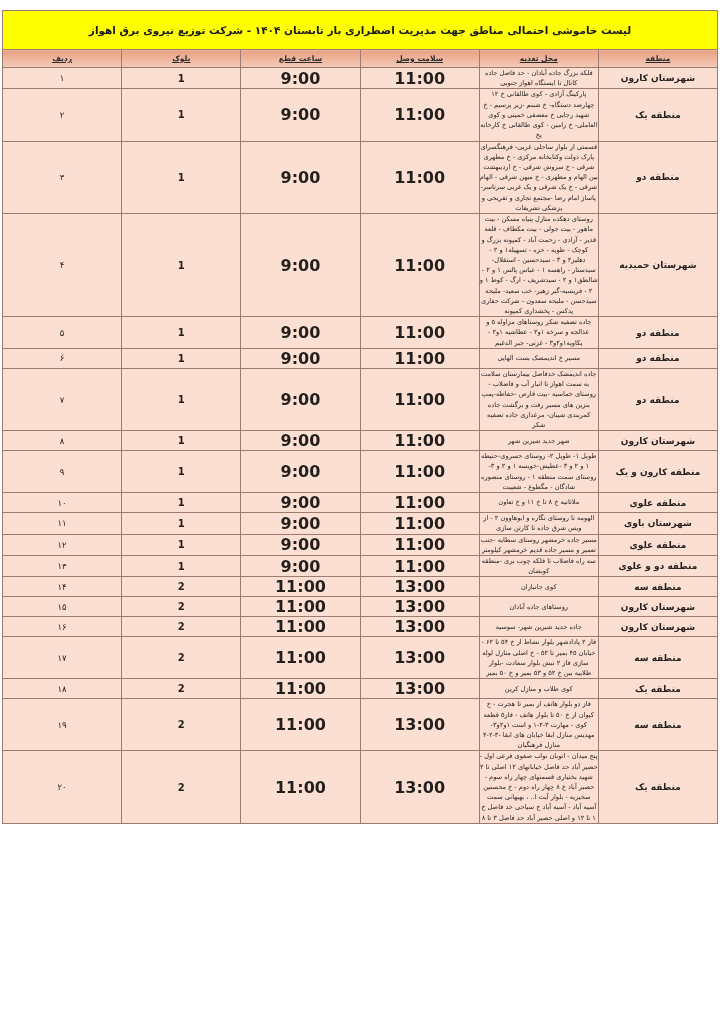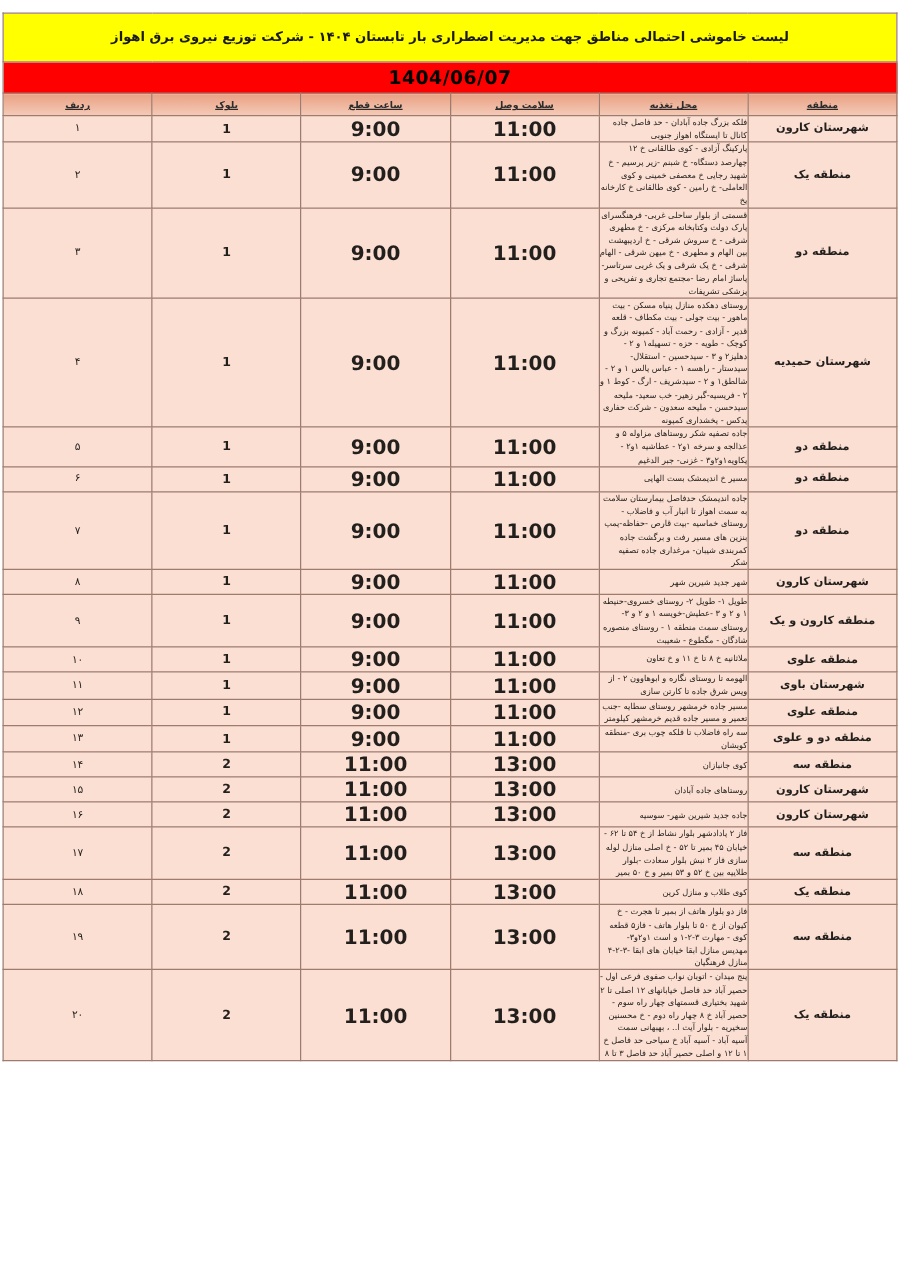--- a/index.html
+++ b/index.html
@@ -88,20 +88,21 @@
     direction: ltr;
   }
   td.c-cut, td.c-restore {
     width: 77px;
     text-align: center;
     font-size: 16px;
     font-weight: bold;
     direction: ltr;
   }
   td.c-addr {
+    text-align: center;
     font-size: 6.6px;
     line-height: 1.55;
     padding: 3px 6px;
     font-weight: normal;
   }
   td.c-region {
     width: 107px;
     text-align: center;
     font-size: 9px;
     font-weight: bold;
@@ -115,23 +116,20 @@
 </head>
 <body>
 
 <div class="sheet">
   <table class="outage">
     <thead>
       <tr>
         <th class="title-band" colspan="6" style="background: rgb(255, 255, 0);">لیست خاموشی احتمالی مناطق جهت مدیریت اضطراری بار تابستان ۱۴۰۴ - شرکت توزیع نیروی برق اهواز</th>
       </tr>
       <tr>
-        <th class="date-band" colspan="6" style="background: rgb(255, 0, 0);">1404/06/07</th>
-      </tr>
-      <tr>
         <th class="colhead h-region">منطقه</th>
         <th class="colhead h-addr">محل تغذیه</th>
         <th class="colhead h-restore">سلامت وصل</th>
         <th class="colhead h-cut">ساعت قطع</th>
         <th class="colhead h-block">بلوک</th>
         <th class="colhead h-radif">ردیف</th>
       </tr>
     </thead>
     <tbody id="outage-body">
         <tr>

